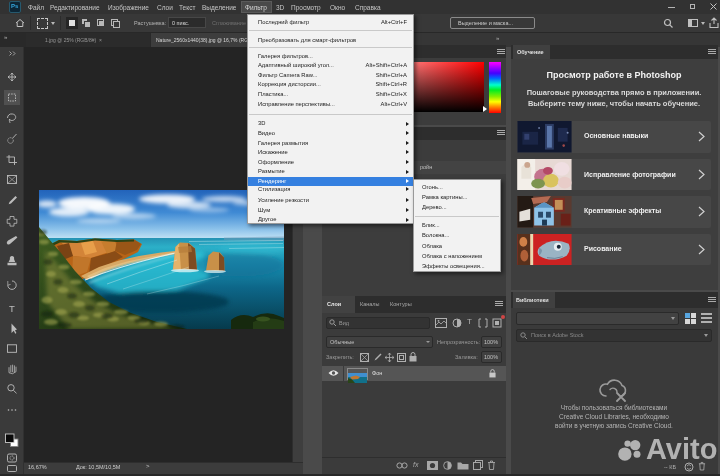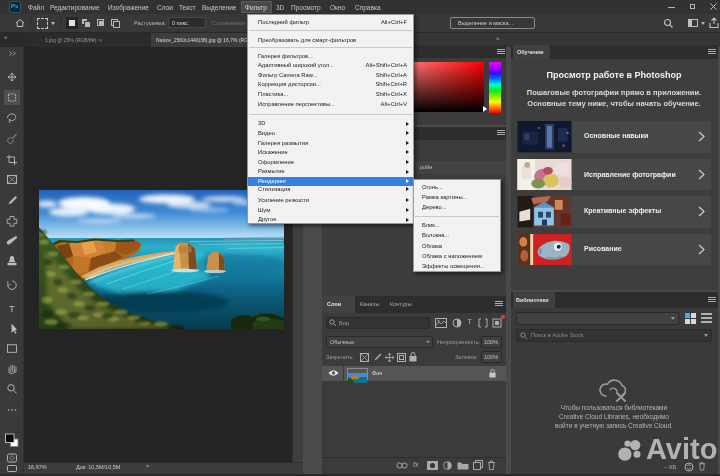--- a/index.html
+++ b/index.html
@@ -423,22 +423,22 @@
     </svg>
 </div>
 
 <div id="learn">
 <div class="abs" style="left:511px;top:45px;width:207px;height:14px;background:#2d2d2d;"></div>
 <div class="abs" style="left:513px;top:45px;width:37px;height:14px;background:#404040;"></div>
 <div class="txt" style="left:517px;top:49px;font-size:5.5px;font-weight:bold;color:#e0e0e0;">Обучение</div>
 <div class="abs ham" style="left:708px;top:49px;"></div>
 <div class="abs" style="left:511px;top:59px;width:207px;height:231px;background:#3e3e3e;"></div>
 <div class="txt" style="left:614px;top:70px;font-size:9px;font-weight:bold;color:#f2f2f2;transform:translateX(-50%);">Просмотр работе в Photoshop</div>
-<div class="txt" style="left:614px;top:88px;font-size:7.5px;font-weight:bold;color:#d9d9d9;transform:translateX(-50%);">Пошаговые фотографии прямо в приложении.</div>
-<div class="txt" style="left:614px;top:99px;font-size:7.5px;font-weight:bold;color:#d9d9d9;transform:translateX(-50%);">Основные тему ниже, чтобы начать обучение.</div>
+<div class="txt" style="left:614px;top:88px;font-size:7.5px;font-weight:bold;color:#d9d9d9;transform:translateX(-50%);">Пошаговые руководства прямо в приложении.</div>
+<div class="txt" style="left:614px;top:99px;font-size:7.5px;font-weight:bold;color:#d9d9d9;transform:translateX(-50%);">Выберите тему ниже, чтобы начать обучение.</div>
 
 <div class="abs" style="left:517px;top:121px;width:194px;height:31.5px;background:#474747;border-radius:2px;"></div>
 <svg class="abs" style="left:517px;top:121px;" width="55" height="31.5" viewBox="0 0 55 32">
  <rect width="55" height="32" fill="#101830"></rect>
  <rect x="28" y="3" width="9" height="26" fill="#2c3c64"></rect>
  <rect x="30" y="5" width="5" height="22" fill="#5a76aa"></rect>
  <rect x="5" y="11" width="16" height="13" fill="#1a2546"></rect>
  <rect x="7" y="13" width="5" height="6" fill="#32406e"></rect>
  <rect x="41" y="7" width="10" height="14" fill="#1e2a4e"></rect>
  <circle cx="47" cy="25" r="1.3" fill="#a04848"></circle>

